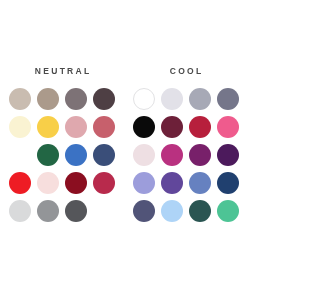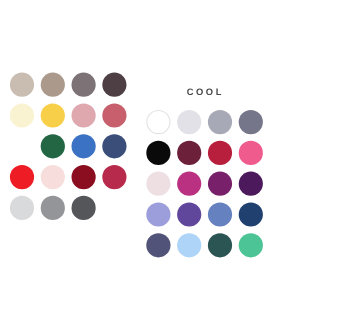--- a/index.html
+++ b/index.html
@@ -29,21 +29,21 @@
     display: flex;
     flex-direction: row;
     justify-content: flex-start;
   }
   .palette {
     display: flex;
     flex-direction: column;
     align-items: center;
   }
   .palette-neutral { width: 124px; }
-  .palette-cool { width: 123px; margin-top: 12px; }
+  .palette-cool { width: 123px; }
 
   .palette-title {
     font-family: "Liberation Sans", sans-serif;
     font-size: 8.5px;
     font-weight: bold;
     letter-spacing: 2.3px;
     color: #4a4a4a;
     text-transform: uppercase;
     margin: 0 0 12px 0;
     text-indent: 2.3px;
@@ -70,20 +70,21 @@
     border: 1px solid #e2e2e4;
   }
 </style>
 </head>
 <body>
 
 <div class="board">
   <div class="palettes">
 
     <div class="palette palette-neutral">
+      <div class="palette-title">NEUTRAL</div>
       <div class="swatch-grid">
           <span class="swatch" style="background: rgb(201, 188, 176);"></span>
           <span class="swatch" style="background: rgb(171, 154, 139);"></span>
           <span class="swatch" style="background: rgb(125, 114, 118);"></span>
           <span class="swatch" style="background: rgb(78, 63, 68);"></span>
           <span class="swatch" style="background: rgb(250, 243, 210);"></span>
           <span class="swatch" style="background: rgb(248, 207, 72);"></span>
           <span class="swatch" style="background: rgb(223, 168, 174);"></span>
           <span class="swatch" style="background: rgb(199, 96, 108);"></span>
           <span class="swatch"></span>

